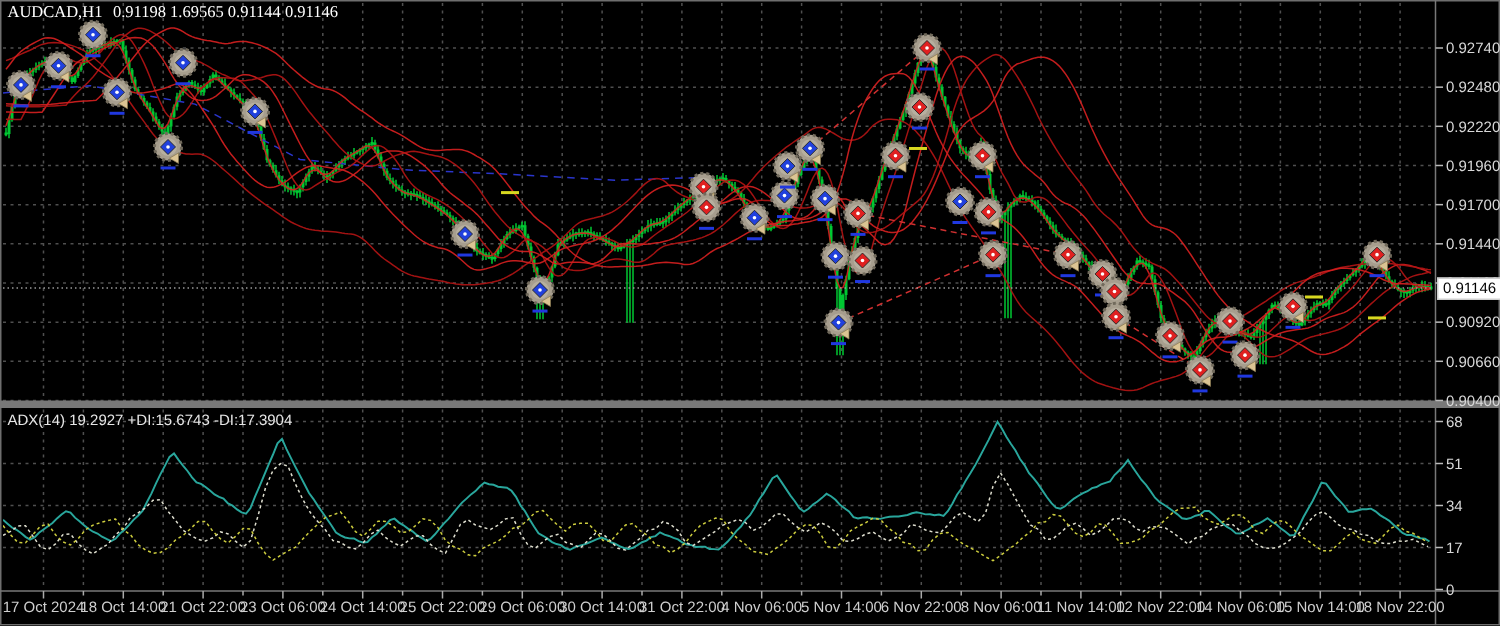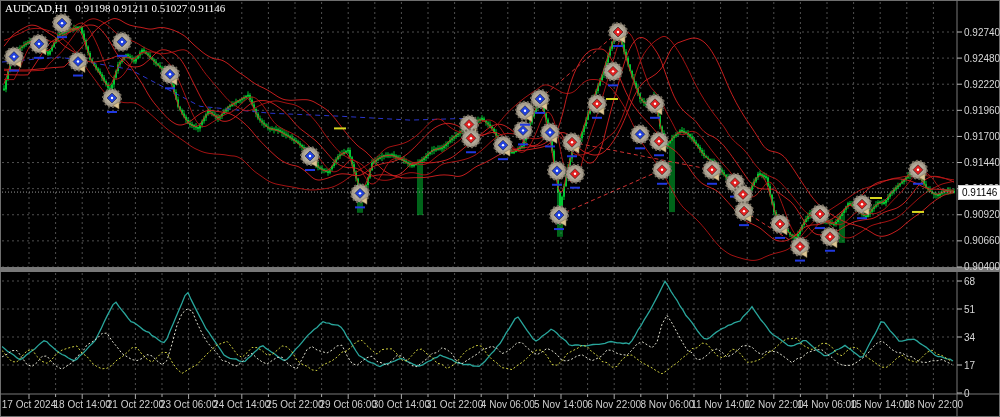--- a/index.html
+++ b/index.html
@@ -523,16 +523,17 @@
         <text x="614.2" y="408" fill="#cfcfcf" font-size="10" font-family="&quot;Liberation Sans&quot;,sans-serif" text-anchor="middle">6 Nov 22:00</text>
         <text x="667.4000000000001" y="408" fill="#cfcfcf" font-size="10" font-family="&quot;Liberation Sans&quot;,sans-serif" text-anchor="middle">8 Nov 06:00</text>
         <text x="720.6" y="408" fill="#cfcfcf" font-size="10" font-family="&quot;Liberation Sans&quot;,sans-serif" text-anchor="middle">11 Nov 14:00</text>
         <text x="773.8000000000001" y="408" fill="#cfcfcf" font-size="10" font-family="&quot;Liberation Sans&quot;,sans-serif" text-anchor="middle">12 Nov 22:00</text>
         <text x="827" y="408" fill="#cfcfcf" font-size="10" font-family="&quot;Liberation Sans&quot;,sans-serif" text-anchor="middle">14 Nov 06:00</text>
         <text x="880.2" y="408" fill="#cfcfcf" font-size="10" font-family="&quot;Liberation Sans&quot;,sans-serif" text-anchor="middle">15 Nov 14:00</text>
         <text x="933.4000000000001" y="408" fill="#cfcfcf" font-size="10" font-family="&quot;Liberation Sans&quot;,sans-serif" text-anchor="middle">18 Nov 22:00</text>
       </g>
     </svg>
   <div class="title">
-    <span>AUDCAD,H1</span><span>0.91198 0.91211 0.51027 0.91146</span>
+    <span>AUDCAD,H1</span><span>0.91198 1.69565 0.91144 0.91146</span>
   </div>
+  <div class="adxlabel">ADX(14) 19.2927 +DI:15.6743 -DI:17.3904</div>
   <div class="pricebox" style="top: 185.069px;">0.91146</div>
 </div>
 
 </body></html>

